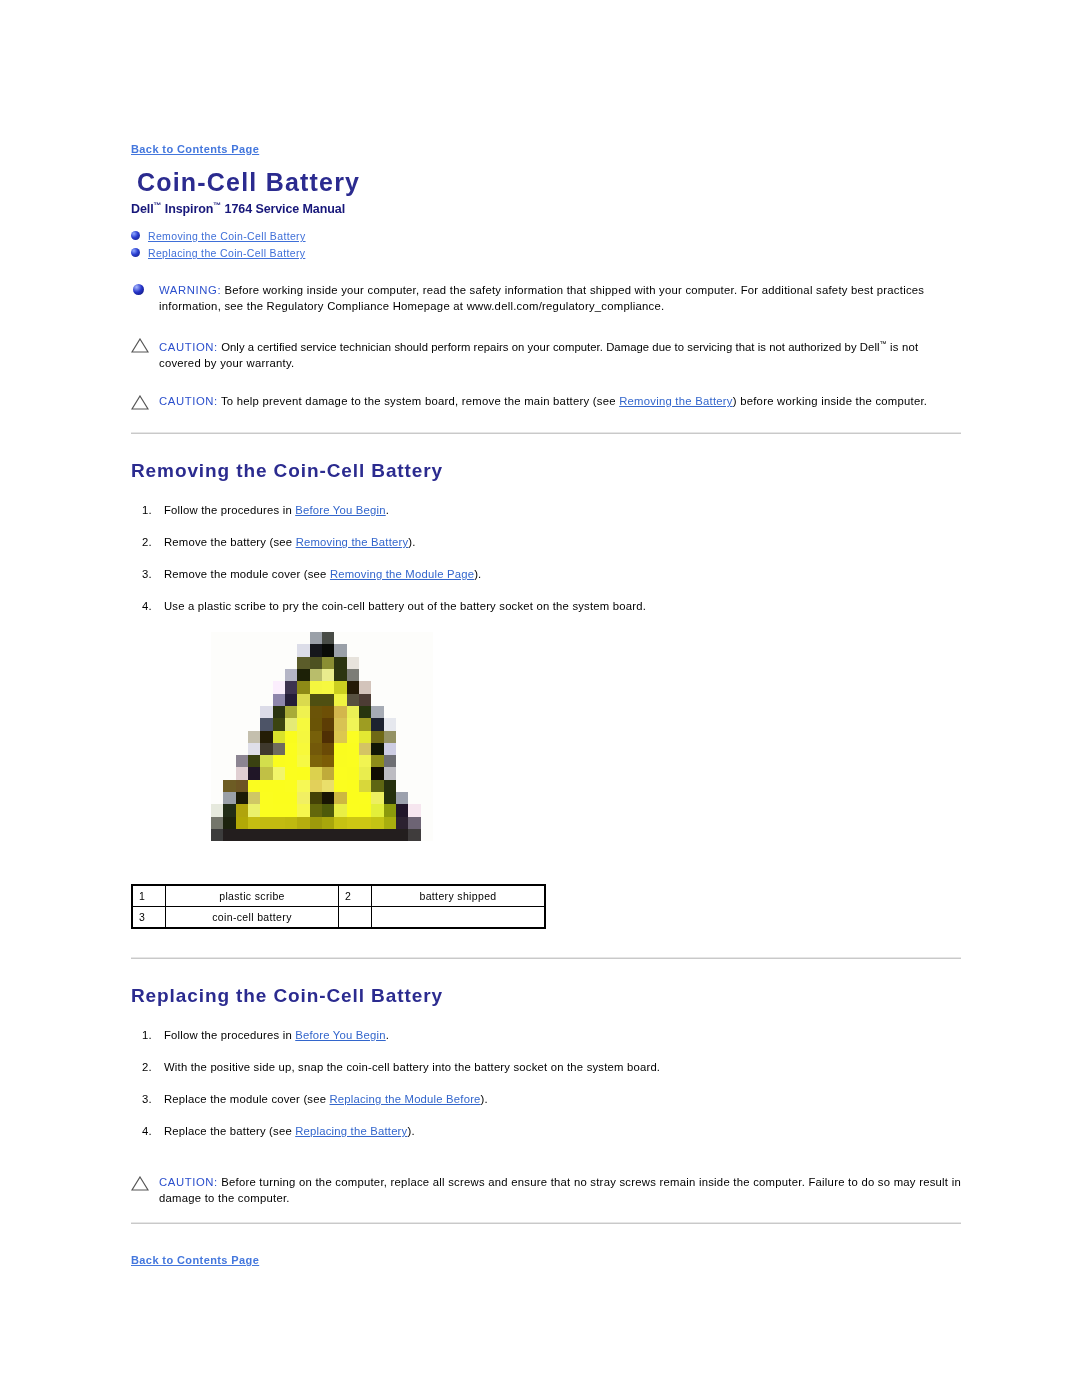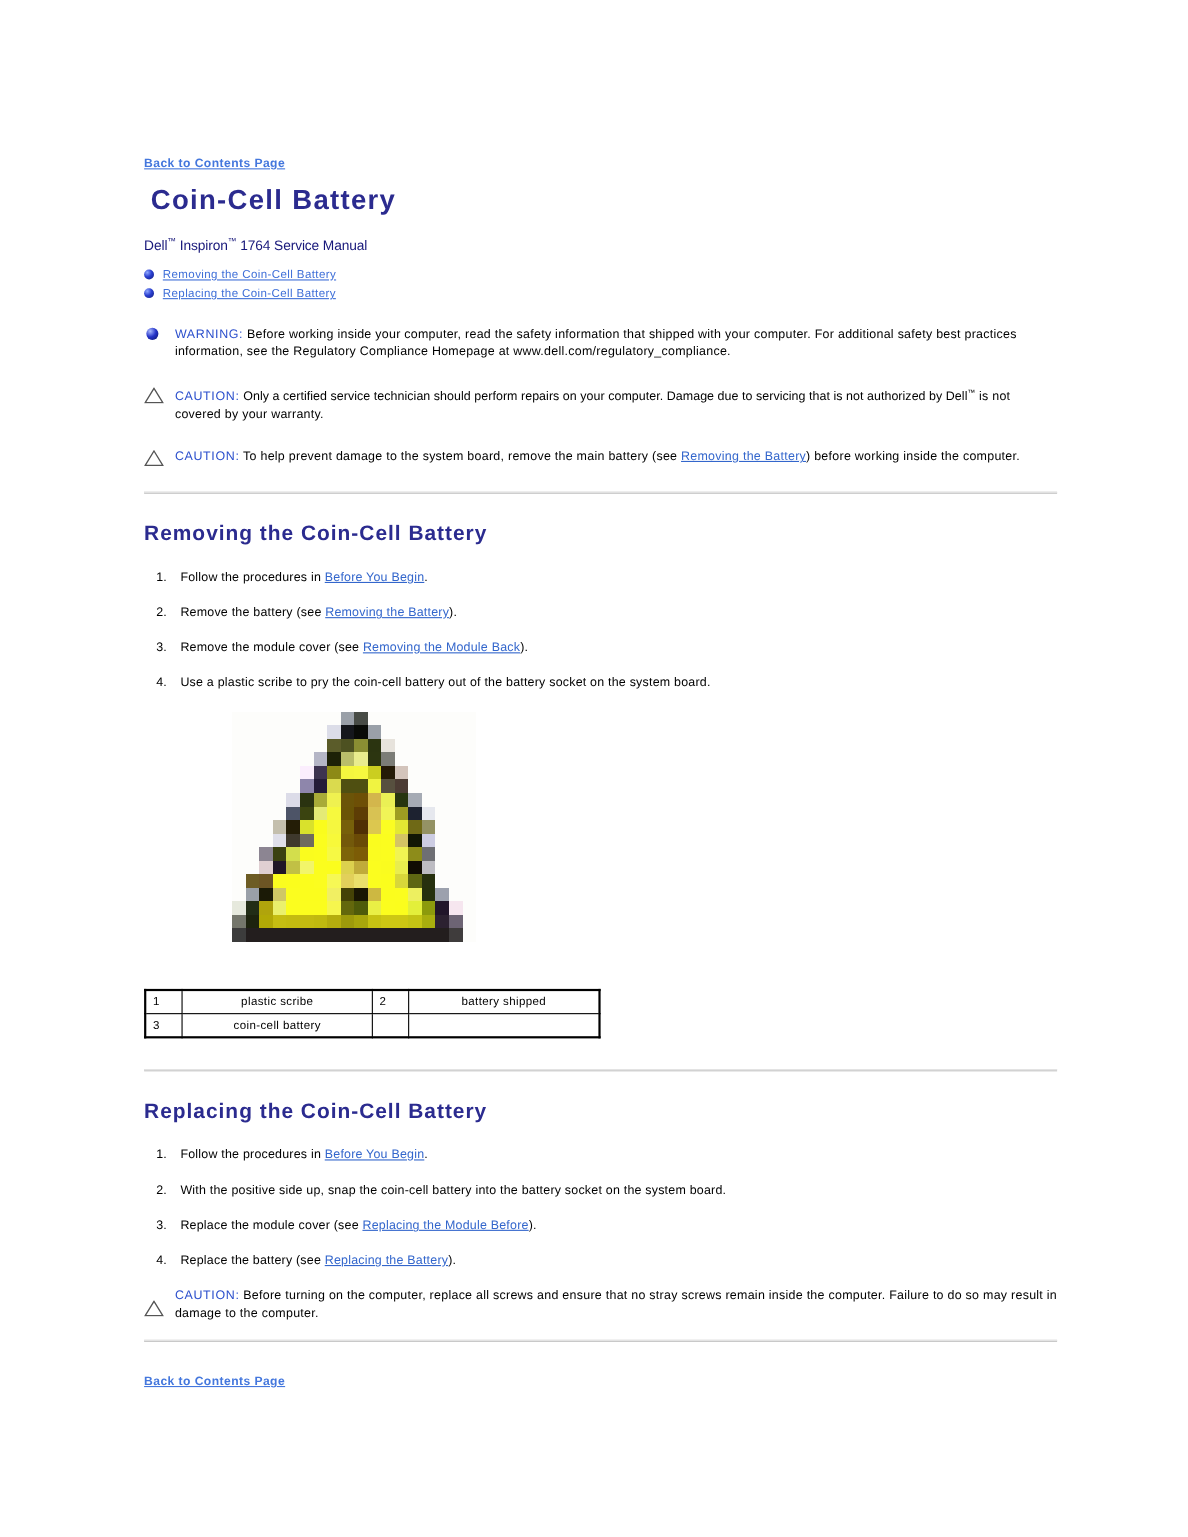--- a/index.html
+++ b/index.html
@@ -45,23 +45,23 @@
   .doc-title {
     margin-top: 14px;
     font-size: 25px;
     font-weight: bold;
     color: #2b2b8f;
     letter-spacing: 1.2px;
     padding-left: 6px;
     line-height: 1.05;
   }
   .doc-subtitle {
-    margin-top: 20px;
+    margin-top: 6px;
     font-size: 12.5px;
-    font-weight: normal;
+    font-weight: bold;
     color: #17177a;
     letter-spacing: -0.1px;
   }
   .doc-subtitle sup { font-size: 8px; vertical-align: super; }
 
   
   .toc { margin-top: 12px; }
   .toc-row {
     display: flex;
     align-items: center;
@@ -226,21 +226,21 @@
     <div class="step">
       <span class="step-num">1.</span>
       <span class="step-body"><span>Follow the procedures in </span><a class="link">Before You Begin</a><span>.</span></span>
     </div>
     <div class="step">
       <span class="step-num">2.</span>
       <span class="step-body"><span>Remove the battery (see </span><a class="link">Removing the Battery</a><span>).</span></span>
     </div>
     <div class="step">
       <span class="step-num">3.</span>
-      <span class="step-body"><span>Remove the module cover (see </span><a class="link">Removing the Module Back</a><span>).</span></span>
+      <span class="step-body"><span>Remove the module cover (see </span><a class="link">Removing the Module Page</a><span>).</span></span>
     </div>
     <div class="step">
       <span class="step-num">4.</span>
       <span class="step-body"><span>Use a plastic scribe to pry the coin-cell battery out of the battery socket on the system board.</span></span>
     </div>
   </div>
 
   <div class="figure">
     <svg width="382" height="234" viewBox="0 0 18 19" shape-rendering="crispEdges">
       <rect x="0" y="0" width="18" height="19" fill="#fdfdfb"></rect>
@@ -469,21 +469,21 @@
     <div class="step">
       <span class="step-num">3.</span>
       <span class="step-body"><span>Replace the module cover (see </span><a class="link">Replacing the Module Before</a><span>).</span></span>
     </div>
     <div class="step" style="margin-bottom:8px;">
       <span class="step-num">4.</span>
       <span class="step-body"><span>Replace the battery (see </span><a class="link">Replacing the Battery</a><span>).</span></span>
     </div>
   </div>
 
-  <div class="notice" style="margin-top:18px;align-items:flex-end;">
+  <div class="notice" style="margin-top:37px;">
     <div class="notice-icon">
       <svg width="18" height="15" viewBox="0 0 18 15">
         <polygon points="9,1 17,14 1,14" fill="none" stroke="#555555" stroke-width="1.2"></polygon>
       </svg>
     </div>
     <div class="notice-text"><span class="kw">CAUTION:</span><span> Before turning on the computer, replace all screws and ensure that no stray screws remain inside the computer. Failure to do so may result in damage to the computer.</span></div>
   </div>
 
   <div class="hr" style="margin-top:16px;"></div>
 

